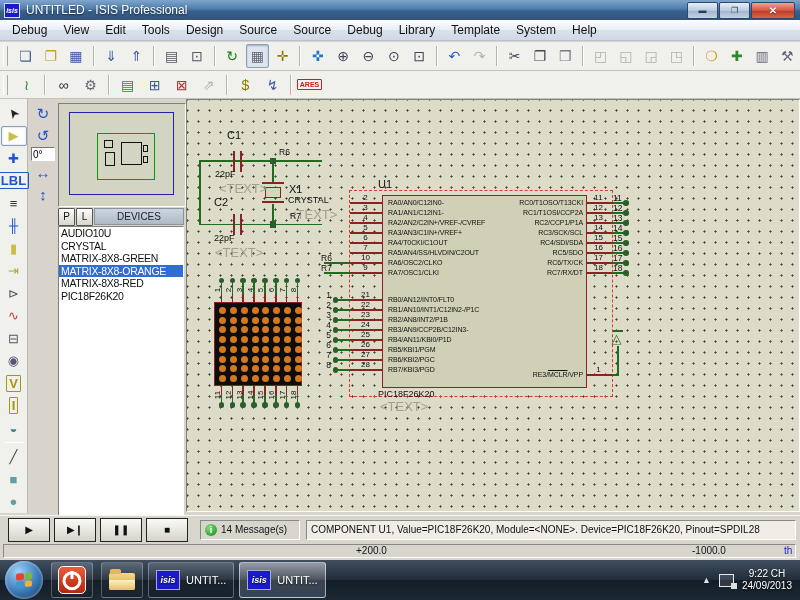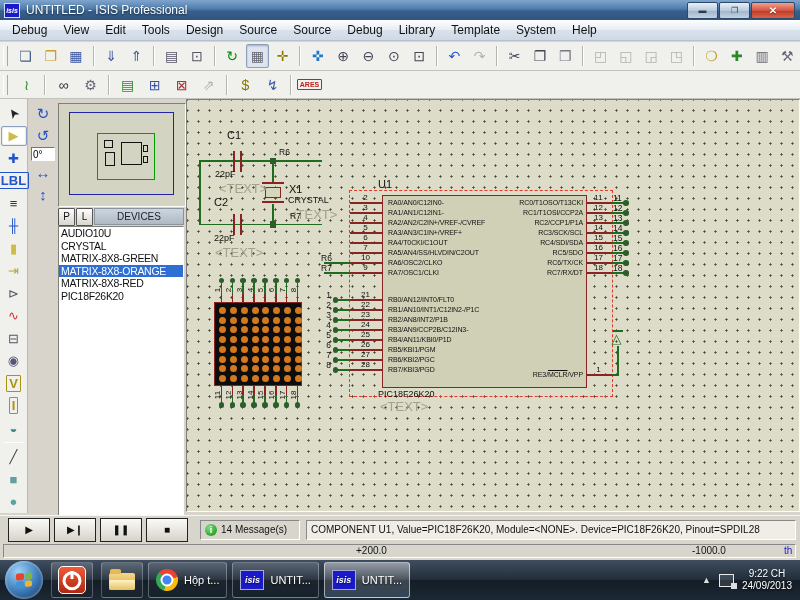--- a/index.html
+++ b/index.html
@@ -802,24 +802,20 @@
       </div>
     </div>
     <div class="tk-iconbtn">
       <div class="appicon ic-power"></div>
     </div>
     <div class="tk-iconbtn">
       <div class="appicon ic-folder"></div>
     </div>
     <div id="taskbtns" style="display:flex;align-items:center;">
         <div class="tk-taskbtn">
-          <div class="appicon ic-chrome"></div>
-          <span>Hộp t...</span>
-        </div>
-        <div class="tk-taskbtn">
           <div class="appicon ic-isis"></div>
           <span>UNTIT...</span>
         </div>
         <div class="tk-taskbtn active">
           <div class="appicon ic-isis"></div>
           <span>UNTIT...</span>
         </div>
       </div>
     <div id="tray">
       <span id="tray-arrow">▲</span>

